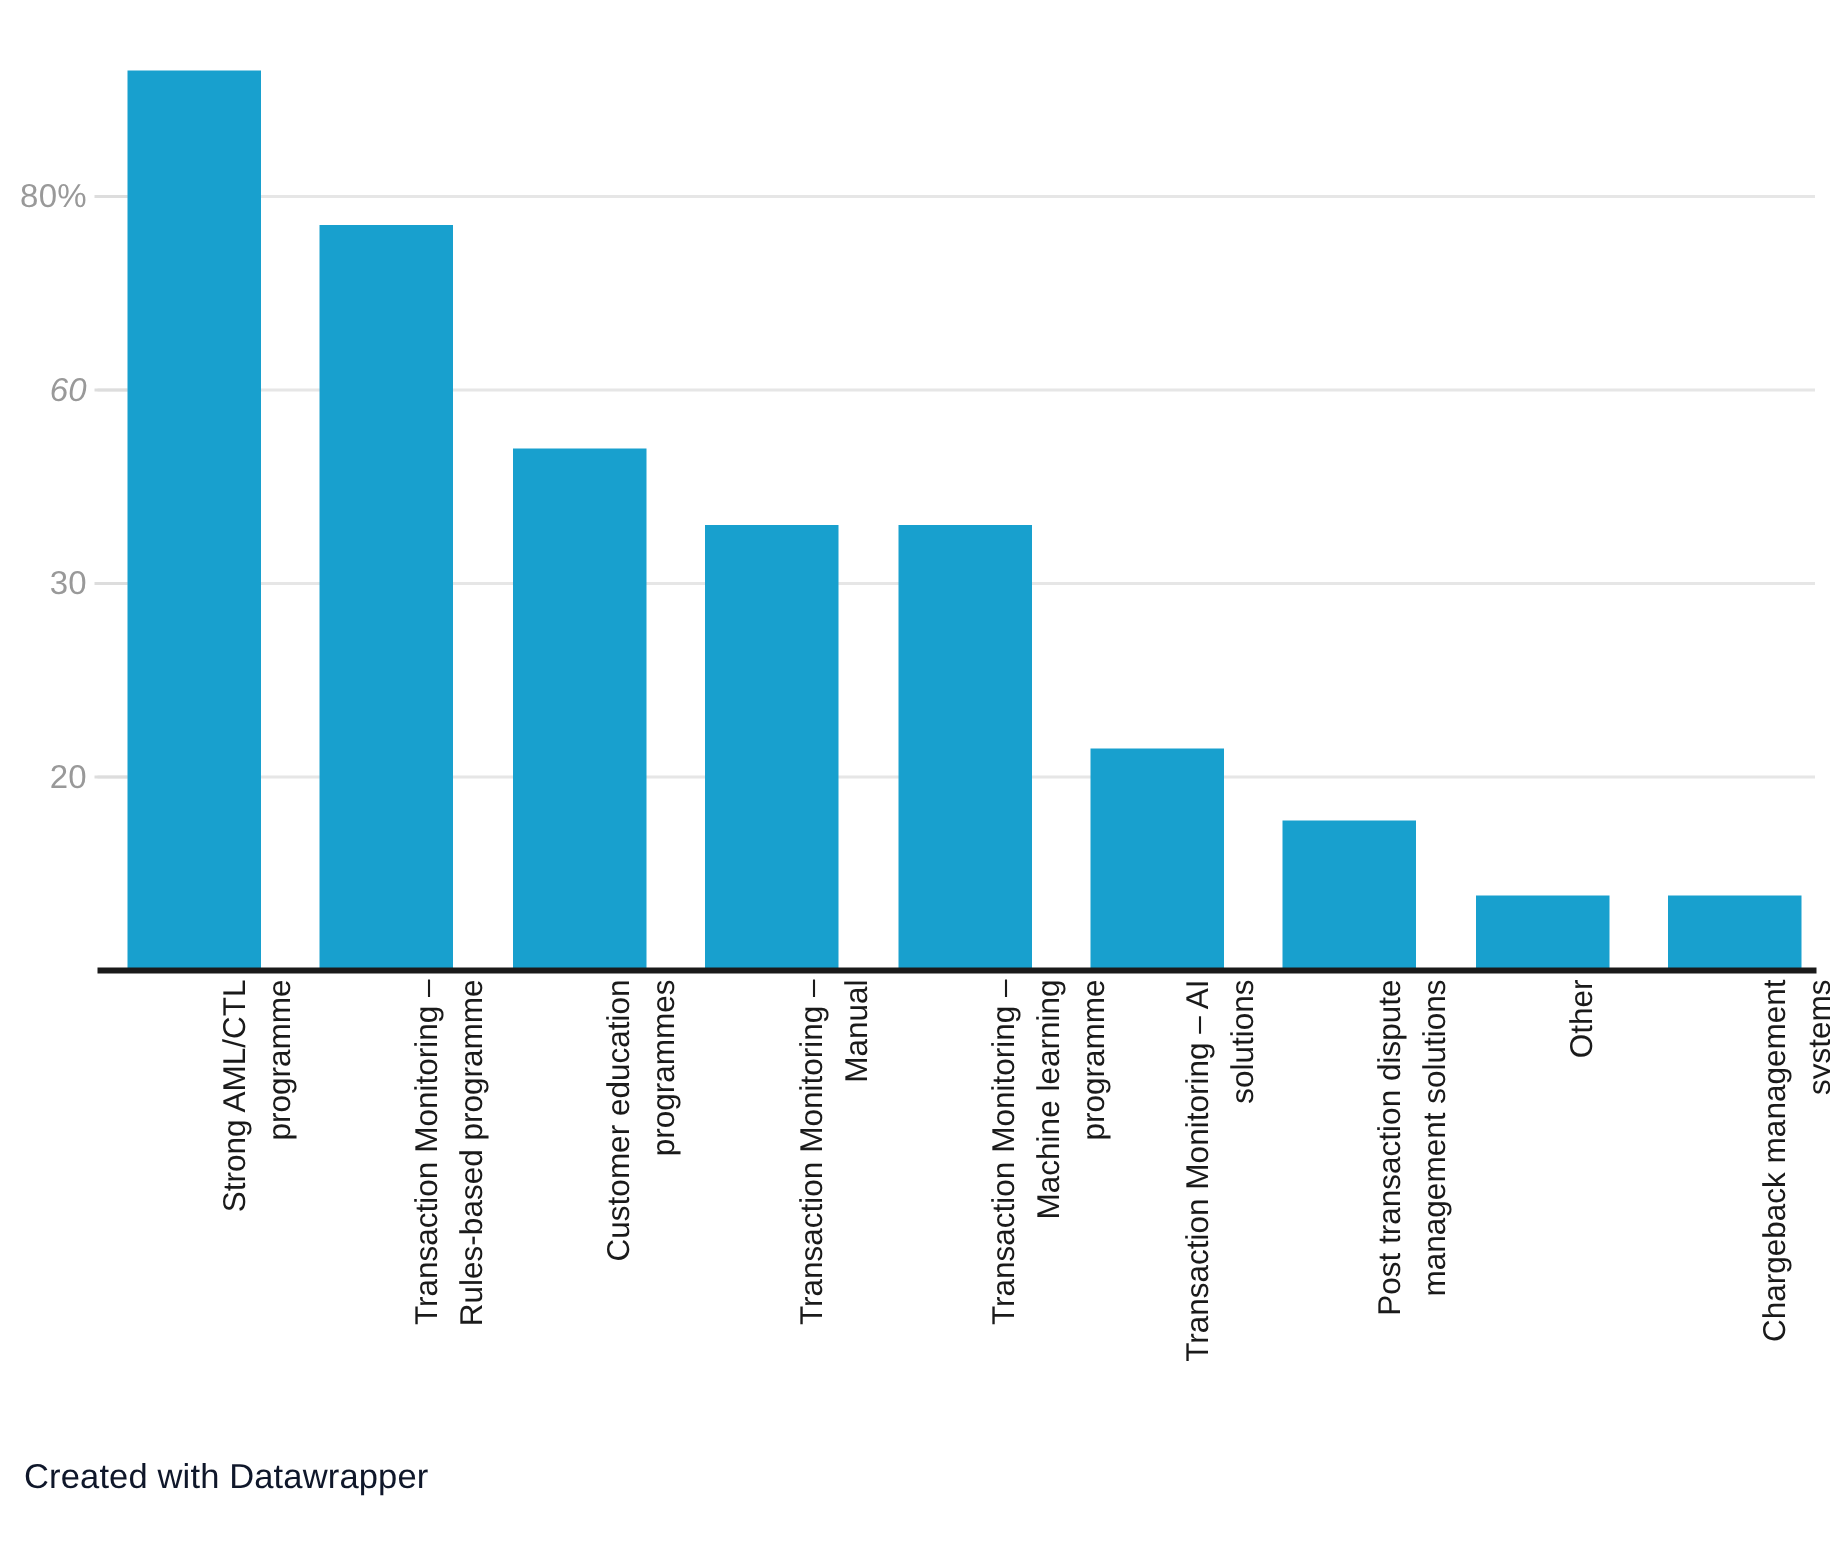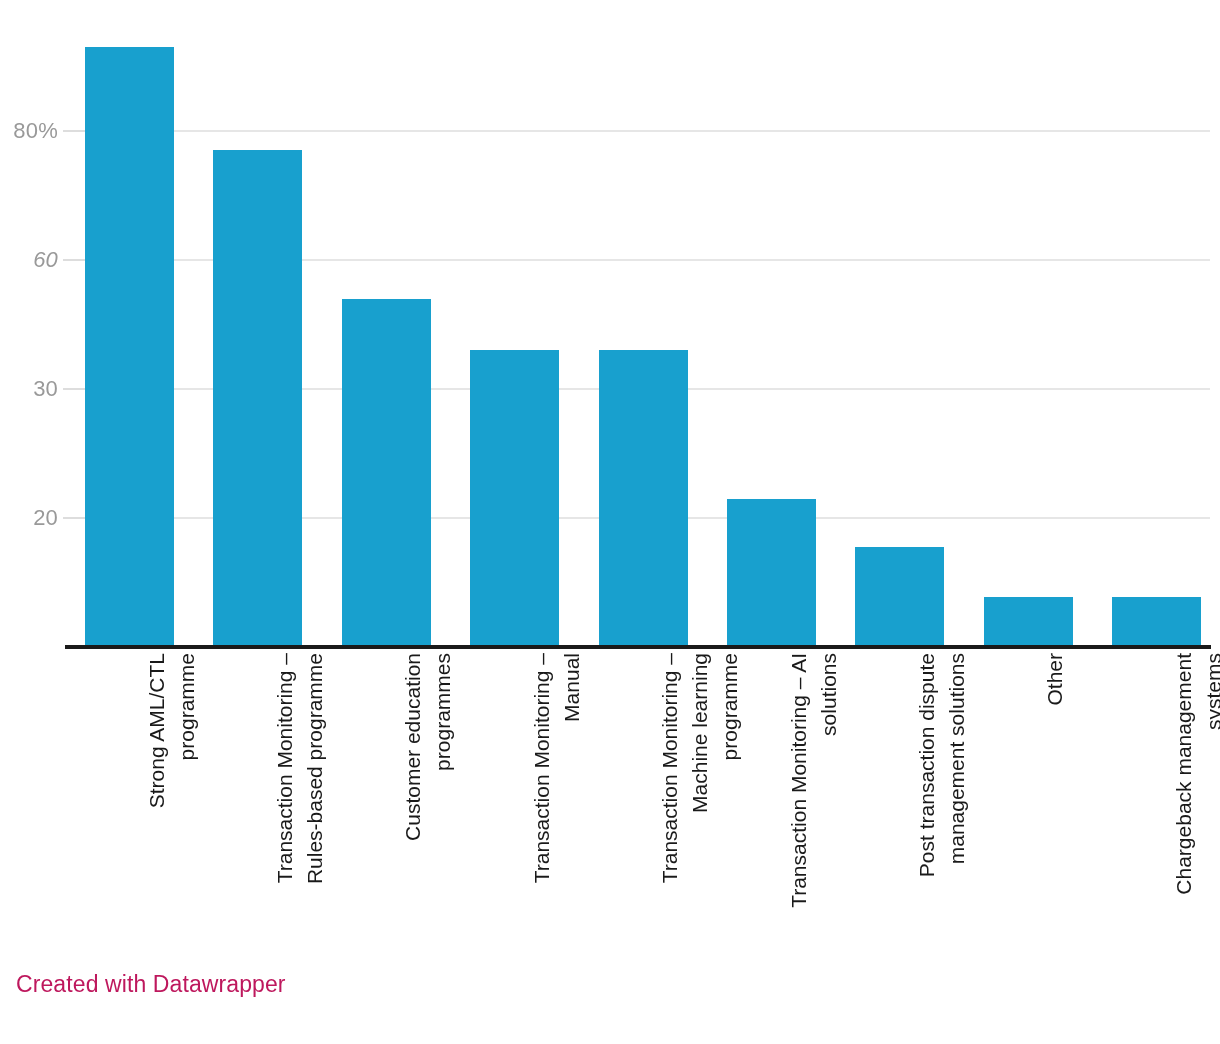--- a/index.html
+++ b/index.html
@@ -98,21 +98,21 @@
     line-height: 30px;
     white-space: normal;
   }
   .xlabel span { display: block; }
 
   
   .footer {
     position: absolute;
     left: 16px;
     top: 971px;
-    color: #be185d;
+    color: #0f172a;
     font-size: 23px;
     line-height: 26px;
     letter-spacing: 0.1px;
   }
 </style>
 </head>
 <body>
 
 <div id="chart-root">
 

